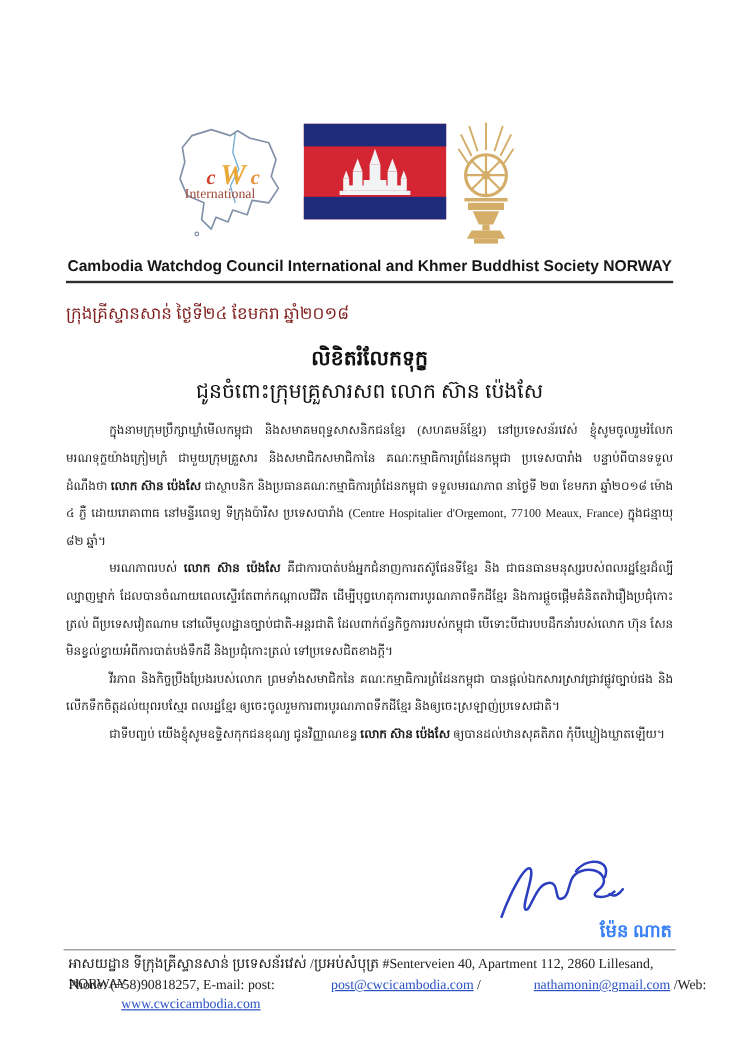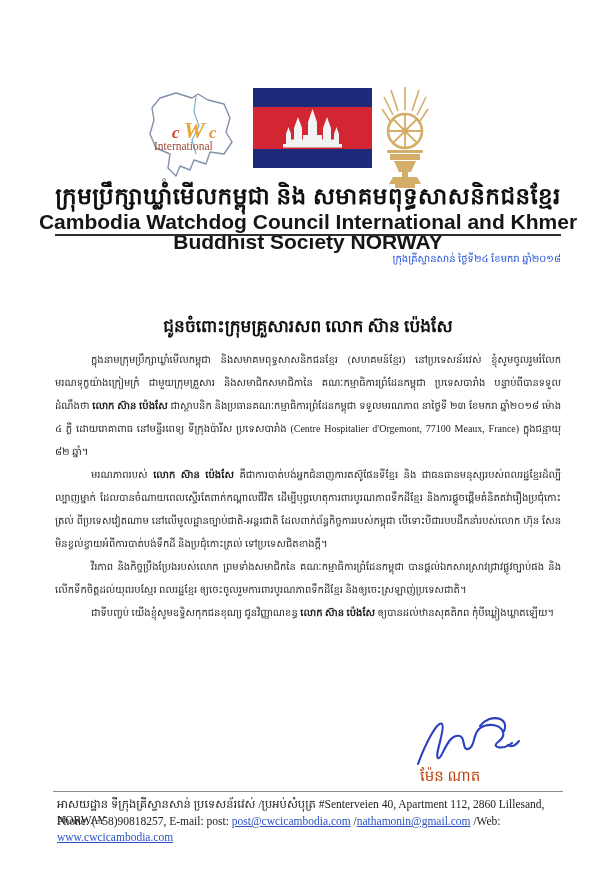--- a/index.html
+++ b/index.html
@@ -1,60 +1,60 @@
 <!DOCTYPE html>
 <html><head>
 <meta charset="utf-8">
 <style>
   html,body{margin:0;padding:0;background:#ffffff;}
   .page{position:relative;width:616px;height:876px;background:#ffffff;overflow:hidden;
         font-family:"Liberation Serif","DejaVu Serif",serif;color:#1b1b1b;}
 
   
-  .logos{position:absolute;top:84px;left:0;width:504px;height:108px;}
+  .logos{position:absolute;top:99px;left:0;width:504px;height:108px;}
   .logo-map{position:absolute;left:146px;top:6px;}
   .logo-flag{position:absolute;left:253px;top:4px;}
   .logo-emblem{position:absolute;left:381px;top:0px;}
   .org-title-kh{position:absolute;top:182px;left:0;width:616px;text-align:center;
         font-weight:bold;font-size:23px;line-height:30px;letter-spacing:.5px;color:#101010;}
   .org-title-en{position:absolute;top:212px;left:0;width:616px;text-align:center;
         font-family:"Liberation Sans","DejaVu Sans",sans-serif;
-        font-weight:bold;font-size:21px;line-height:20px;color:#161616;}
+        font-weight:bold;font-size:13px;line-height:20px;color:#161616;}
   .header-rule{position:absolute;top:234px;left:55px;width:506px;border-top:2px solid #2e2e2e;}
 
   
-  .dateline{position:absolute;top:252px;left:55px;width:506px;text-align:right;
-        font-size:10px;color:#1d4ed8;}
+  .dateline{position:absolute;top:252px;left:55px;width:506px;text-align:left;
+        font-size:14px;color:#7f1d1d;}
 
   
   .letter-title{position:absolute;top:287px;left:0;width:616px;text-align:center;
         font-weight:bold;font-size:17px;color:#101010;}
   .letter-subtitle{position:absolute;top:315px;left:0;width:616px;text-align:center;
-        font-weight:bold;font-size:17px;color:#101010;}
+        font-weight:normal;font-size:17px;color:#101010;}
 
   
   .body{position:absolute;top:348px;left:55px;width:506px;height:350px;overflow:hidden;
         font-size:10px;line-height:23px;text-align:justify;color:#1c1c1c;}
   .body p{margin:0;text-indent:36px;}
   .bold{font-weight:bold;}
 
   
   .sig-role{position:absolute;top:697px;left:430px;width:130px;text-align:center;
         font-weight:bold;font-size:15px;color:#101010;}
   .sig-image{position:absolute;top:712px;left:412px;}
-  .sig-name{position:absolute;top:766px;left:420px;width:140px;text-align:left;
-        font-weight:normal;font-size:15px;color:#c2410c;}
+  .sig-name{position:absolute;top:766px;left:420px;width:140px;text-align:right;
+        font-weight:bold;font-size:15px;color:#3b82f6;}
 
   
   .footer-rule{position:absolute;top:791px;left:53px;width:510px;border-top:1px solid #8a8a8a;}
   .footer-address{position:absolute;top:796px;left:57px;width:520px;
         font-size:11.5px;line-height:16px;color:#222;}
   .footer-contact{position:absolute;top:813px;left:57px;width:540px;
         font-size:11.5px;line-height:16px;color:#222;}
-  .flink{color:#2a52c4;cursor:pointer;}
+  .flink{color:#2a52c4;cursor:pointer;margin-left:44px;}
 </style>
 </head>
 <body>
 
 <div class="page">
 
   <div class="logos">
 
     <svg class="logo-map" width="88" height="95" viewBox="0 0 88 95">
       <g>
@@ -113,26 +113,26 @@
         <rect x="6" y="66" width="36" height="3" rx="1"></rect>
         <rect x="9" y="70" width="30" height="6"></rect>
         <polygon points="13,77 35,77 30,88 18,88"></polygon>
         <rect x="21" y="88" width="6" height="5"></rect>
         <polygon points="12,93 36,93 40,100 8,100"></polygon>
         <rect x="14" y="100" width="20" height="4"></rect>
       </g>
     </svg>
   </div>
 
-  <div class="org-title-kh">ក្រុមប្រឹក្សាឃ្លាំមើលកម្ពុជា និង សមាគមពុទ្ធសាសនិកជនខ្មែរ</div>
   <div class="org-title-en">Cambodia Watchdog Council International and Khmer Buddhist Society NORWAY</div>
   <div class="header-rule"></div>
 
   <div class="dateline">ក្រុងគ្រីស្ទានសាន់ ថ្ងៃទី២៤ ខែមករា ឆ្នាំ២០១៨</div>
 
+  <div class="letter-title">លិខិតរំលែកទុក្ខ</div>
   <div class="letter-subtitle">ជូនចំពោះក្រុមគ្រួសារសព លោក ស៊ាន ប៉េងសែ</div>
 
   <div class="body">
     <p><span>ក្នុងនាមក្រុមប្រឹក្សាឃ្លាំមើលកម្ពុជា និងសមាគមពុទ្ធសាសនិកជនខ្មែរ (សហគមន៍ខ្មែរ) នៅប្រទេសន័រវេស់ ខ្ញុំសូមចូលរួមរំលែកមរណទុក្ខយ៉ាងក្រៀមក្រំ ជាមួយក្រុមគ្រួសារ និងសមាជិកសមាជិកានៃ គណៈកម្មាធិការព្រំដែនកម្ពុជា ប្រទេសបារាំង បន្ទាប់ពីបានទទួលដំណឹងថា </span><span class="bold">លោក ស៊ាន ប៉េងសែ</span><span> ជាស្ថាបនិក និងប្រធានគណៈកម្មាធិការព្រំដែនកម្ពុជា ទទួលមរណភាព នាថ្ងៃទី ២៣ ខែមករា ឆ្នាំ២០១៨ ម៉ោង ៤ ភ្លឺ ដោយរោគាពាធ នៅមន្ទីរពេទ្យ ទីក្រុងប៉ារីស ប្រទេសបារាំង (Centre Hospitalier d'Orgemont, 77100 Meaux, France) ក្នុងជន្មាយុ ៨២ ឆ្នាំ។</span></p>
     <p><span>មរណភាពរបស់ </span><span class="bold">លោក ស៊ាន ប៉េងសែ</span><span> គឺជាការបាត់បង់អ្នកជំនាញការតស៊ូផែនទីខ្មែរ និង ជាធនធានមនុស្សរបស់ពលរដ្ឋខ្មែរដ៏ល្បីល្បាញម្នាក់ ដែលបានចំណាយពេលស្ទើរតែពាក់កណ្តាលជីវិត ដើម្បីបុព្វហេតុការពារបូរណភាពទឹកដីខ្មែរ និងការផ្តួចផ្តើមគំនិតតវ៉ារឿងប្រជុំកោះត្រល់ ពីប្រទេសវៀតណាម នៅលើមូលដ្ឋានច្បាប់ជាតិ-អន្តរជាតិ ដែលពាក់ព័ន្ធកិច្ចការរបស់កម្ពុជា បើទោះបីជារបបដឹកនាំរបស់លោក ហ៊ុន សែន មិនខ្វល់ខ្វាយអំពីការបាត់បង់ទឹកដី និងប្រជុំកោះត្រល់ ទៅប្រទេសជិតខាងក្តី។</span></p>
     <p>វីរភាព និងកិច្ចប្រឹងប្រែងរបស់លោក ព្រមទាំងសមាជិកនៃ គណៈកម្មាធិការព្រំដែនកម្ពុជា បានផ្តល់ឯកសារស្រាវជ្រាវផ្លូវច្បាប់ផង និងលើកទឹកចិត្តដល់យុពរបស្មែរ ពលរដ្ឋខ្មែរ ឲ្យចេះចូលរួមការពារបូរណភាពទឹកដីខ្មែរ និងឲ្យចេះស្រឡាញ់ប្រទេសជាតិ។</p>
     <p><span>ជាទីបញ្ចប់ យើងខ្ញុំសូមឧទ្ទិសកុកជនខុណ្យ ជូនវិញ្ញាណខន្ធ </span><span class="bold">លោក ស៊ាន ប៉េងសែ</span><span> ឲ្យបានដល់ឋានសុគតិភព កុំបីឃ្លៀងឃ្លាតឡើយ។</span></p>
   </div>
 
   <svg class="sig-image" width="120" height="60" viewBox="0 0 120 60">

